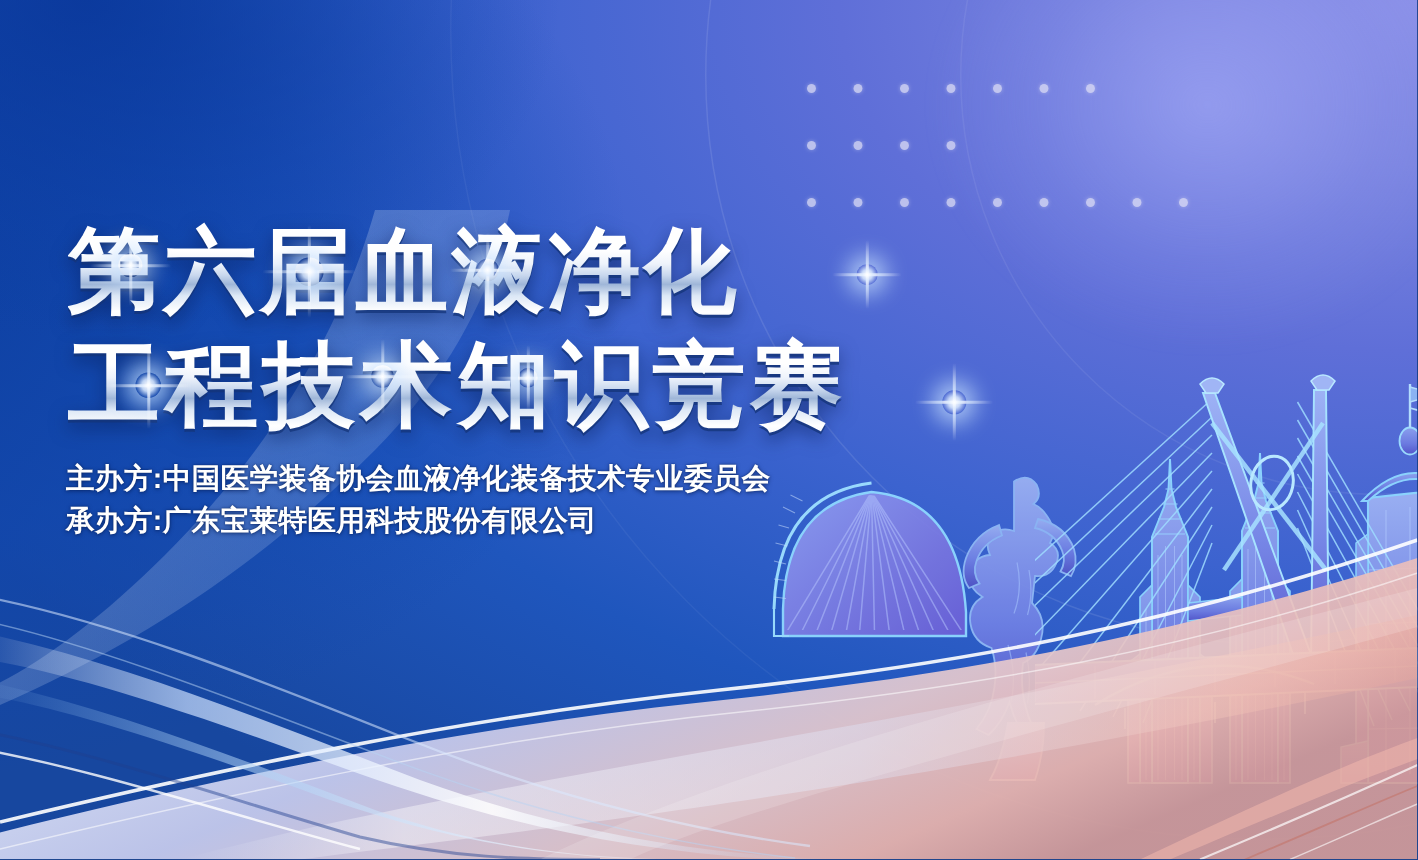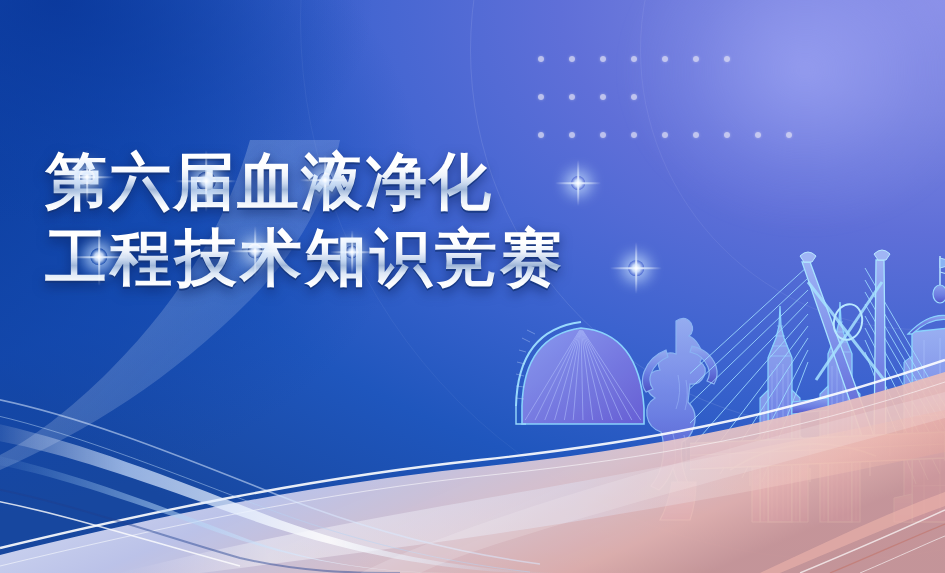--- a/index.html
+++ b/index.html
@@ -469,14 +469,18 @@
         <i class="v"></i>
         <i class="c"></i>
       </div>
       <div class="spark" style="left: 610px; top: 242px; width: 52px; height: 52px;">
         <i class="h"></i>
         <i class="v"></i>
         <i class="c"></i>
       </div>
     </div>
 
+  <div class="sub-block">
+    <div class="sub-line">主办方:中国医学装备协会血液净化装备技术专业委员会</div>
+    <div class="sub-line">承办方:广东宝莱特医用科技股份有限公司</div>
+  </div>
 
 </div>
 
 </body></html>

